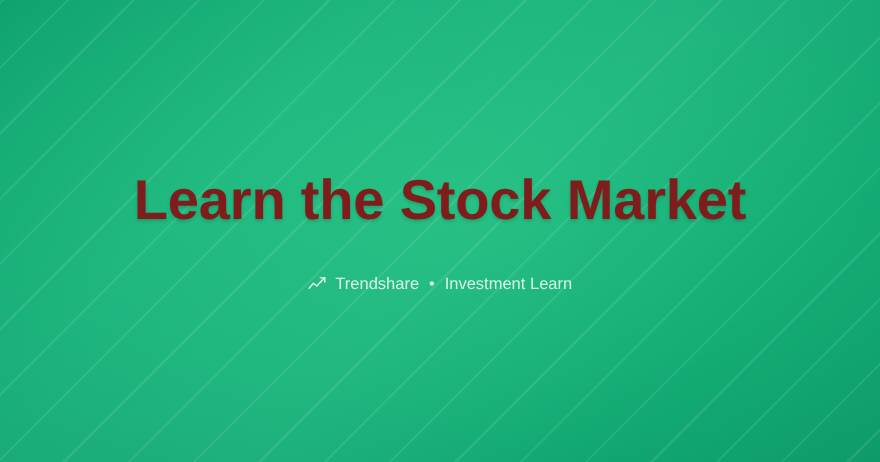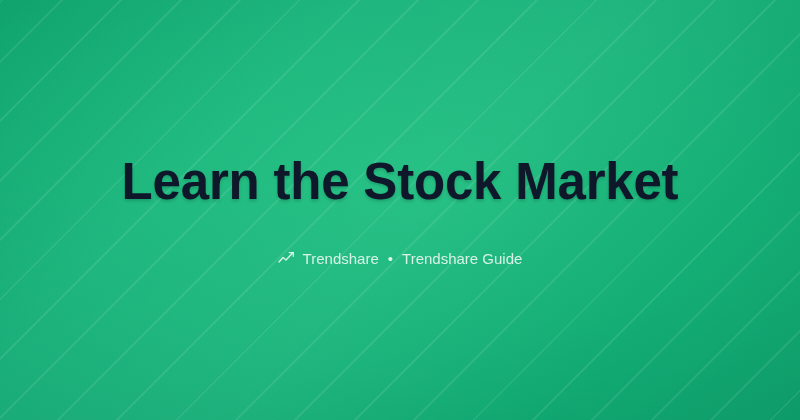--- a/index.html
+++ b/index.html
@@ -76,21 +76,21 @@
     align-items: center;
   }
 
   #page-title {
     margin: 0;
     font-family: "Liberation Sans", sans-serif;
     font-size: 51px;
     font-weight: bold;
     line-height: 1.08;
     letter-spacing: -0.2px;
-    color: #0f172a;
+    color: #7f1d1d;
     text-align: center;
     white-space: nowrap;
     text-shadow: 0 2px 3px rgba(0, 60, 35, 0.22);
   }
 
   #subtitle {
     margin-top: 42px;
     display: flex;
     align-items: flex-start;
     justify-content: center;
@@ -136,18 +136,18 @@
         <svg viewBox="0 0 17 13" width="17" height="13" aria-hidden="true">
           <polyline points="1,11 5,6.5 8,9 15,1.6" fill="none" stroke="rgba(255,255,255,0.82)" stroke-width="1.4" stroke-linecap="round" stroke-linejoin="round"></polyline>
           <polyline points="11.2,1.6 15.3,1.6 15.3,5.3" fill="none" stroke="rgba(255,255,255,0.82)" stroke-width="1.3" stroke-linecap="round" stroke-linejoin="round"></polyline>
         </svg>
       </span>
 
       <span class="subtitle-text">Trendshare</span>
 
       <span class="subtitle-sep">•</span>
 
-      <span class="subtitle-text">Trendshare Guide</span>
+      <span class="subtitle-text">Investment Learn</span>
 
     </div>
 
   </div>
 </div>
 
 </body></html>

